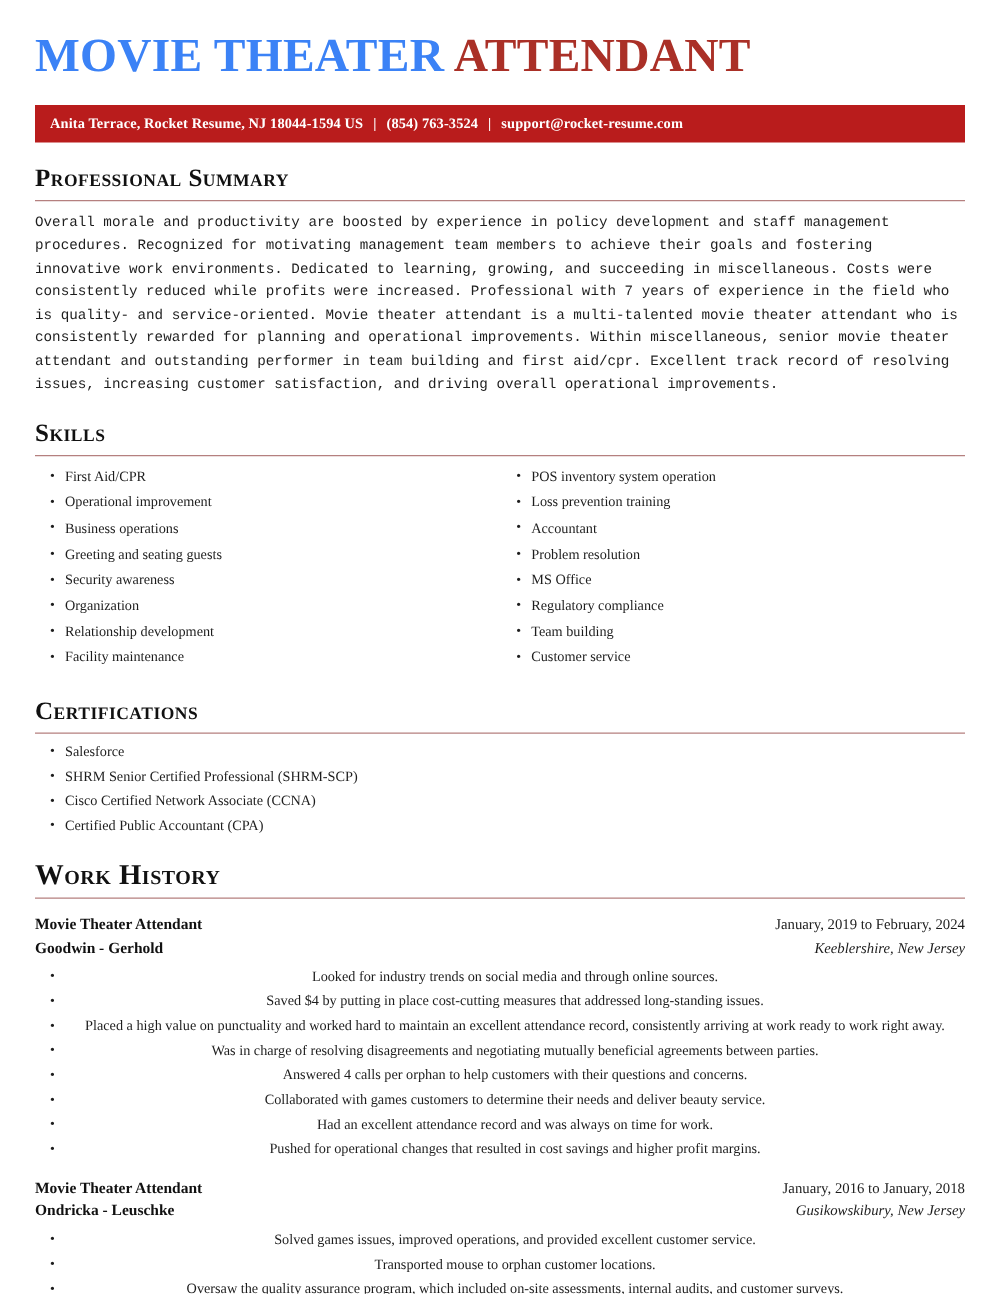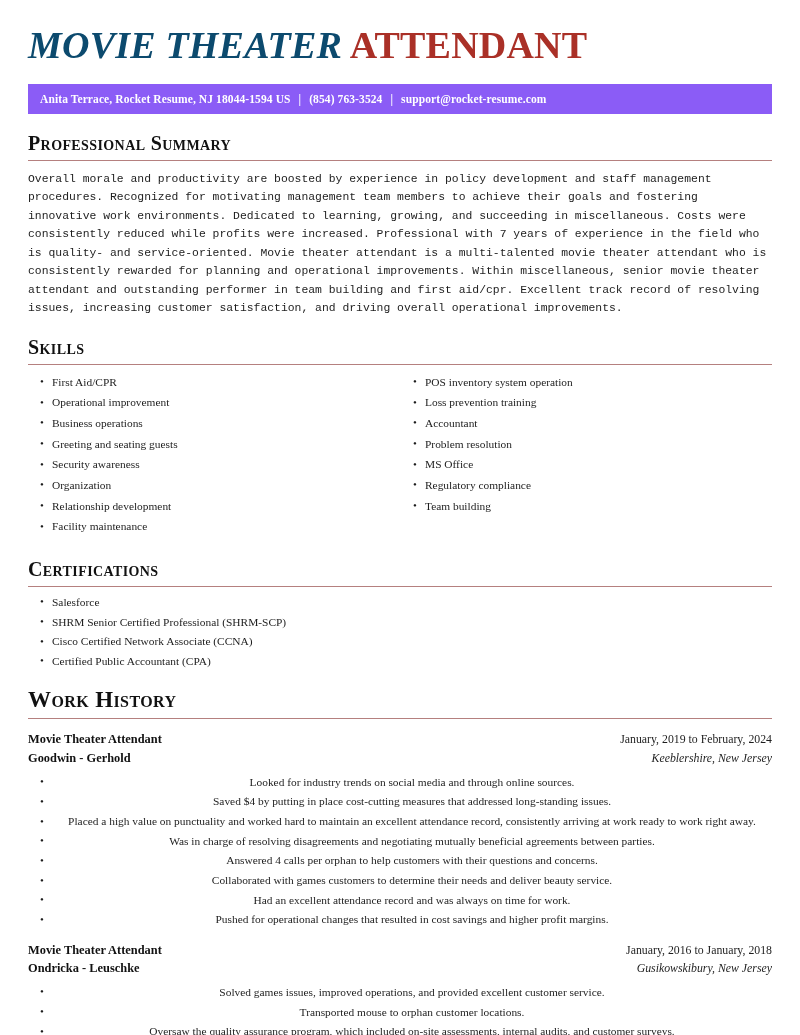--- a/index.html
+++ b/index.html
@@ -25,26 +25,26 @@
 
   
   .name-title {
     font-size: 38px;
     font-weight: 700;
     letter-spacing: 0.2px;
     line-height: 1.05;
     padding-top: 26px;
     white-space: nowrap;
   }
-  .name-title .first { color: #0c4a6e; font-style: italic; }
+  .name-title .first { color: #3b82f6; }
   .name-title .accent { color: #aa3027; }
 
   .contact-bar {
     margin-top: 18px;
-    background: #8b5cf6;
+    background: #b91c1c;
     color: #ffffff;
     height: 30px;
     display: flex;
     align-items: center;
     padding-left: 12px;
     font-size: 11.5px;
     font-weight: 700;
     letter-spacing: 0.1px;
   }
   .contact-sep {
@@ -186,20 +186,21 @@
       </div>
       <div class="col right">
         <ul class="bullets" id="skills-right">
             <li>POS inventory system operation</li>
             <li>Loss prevention training</li>
             <li>Accountant</li>
             <li>Problem resolution</li>
             <li>MS Office</li>
             <li>Regulatory compliance</li>
             <li>Team building</li>
+            <li>Customer service</li>
           </ul>
       </div>
     </div>
   </div>
 
   <div class="section">
     <div class="section-heading">Certifications</div>
     <hr class="rule">
     <ul class="bullets" id="certs-list">
         <li>Salesforce</li>

